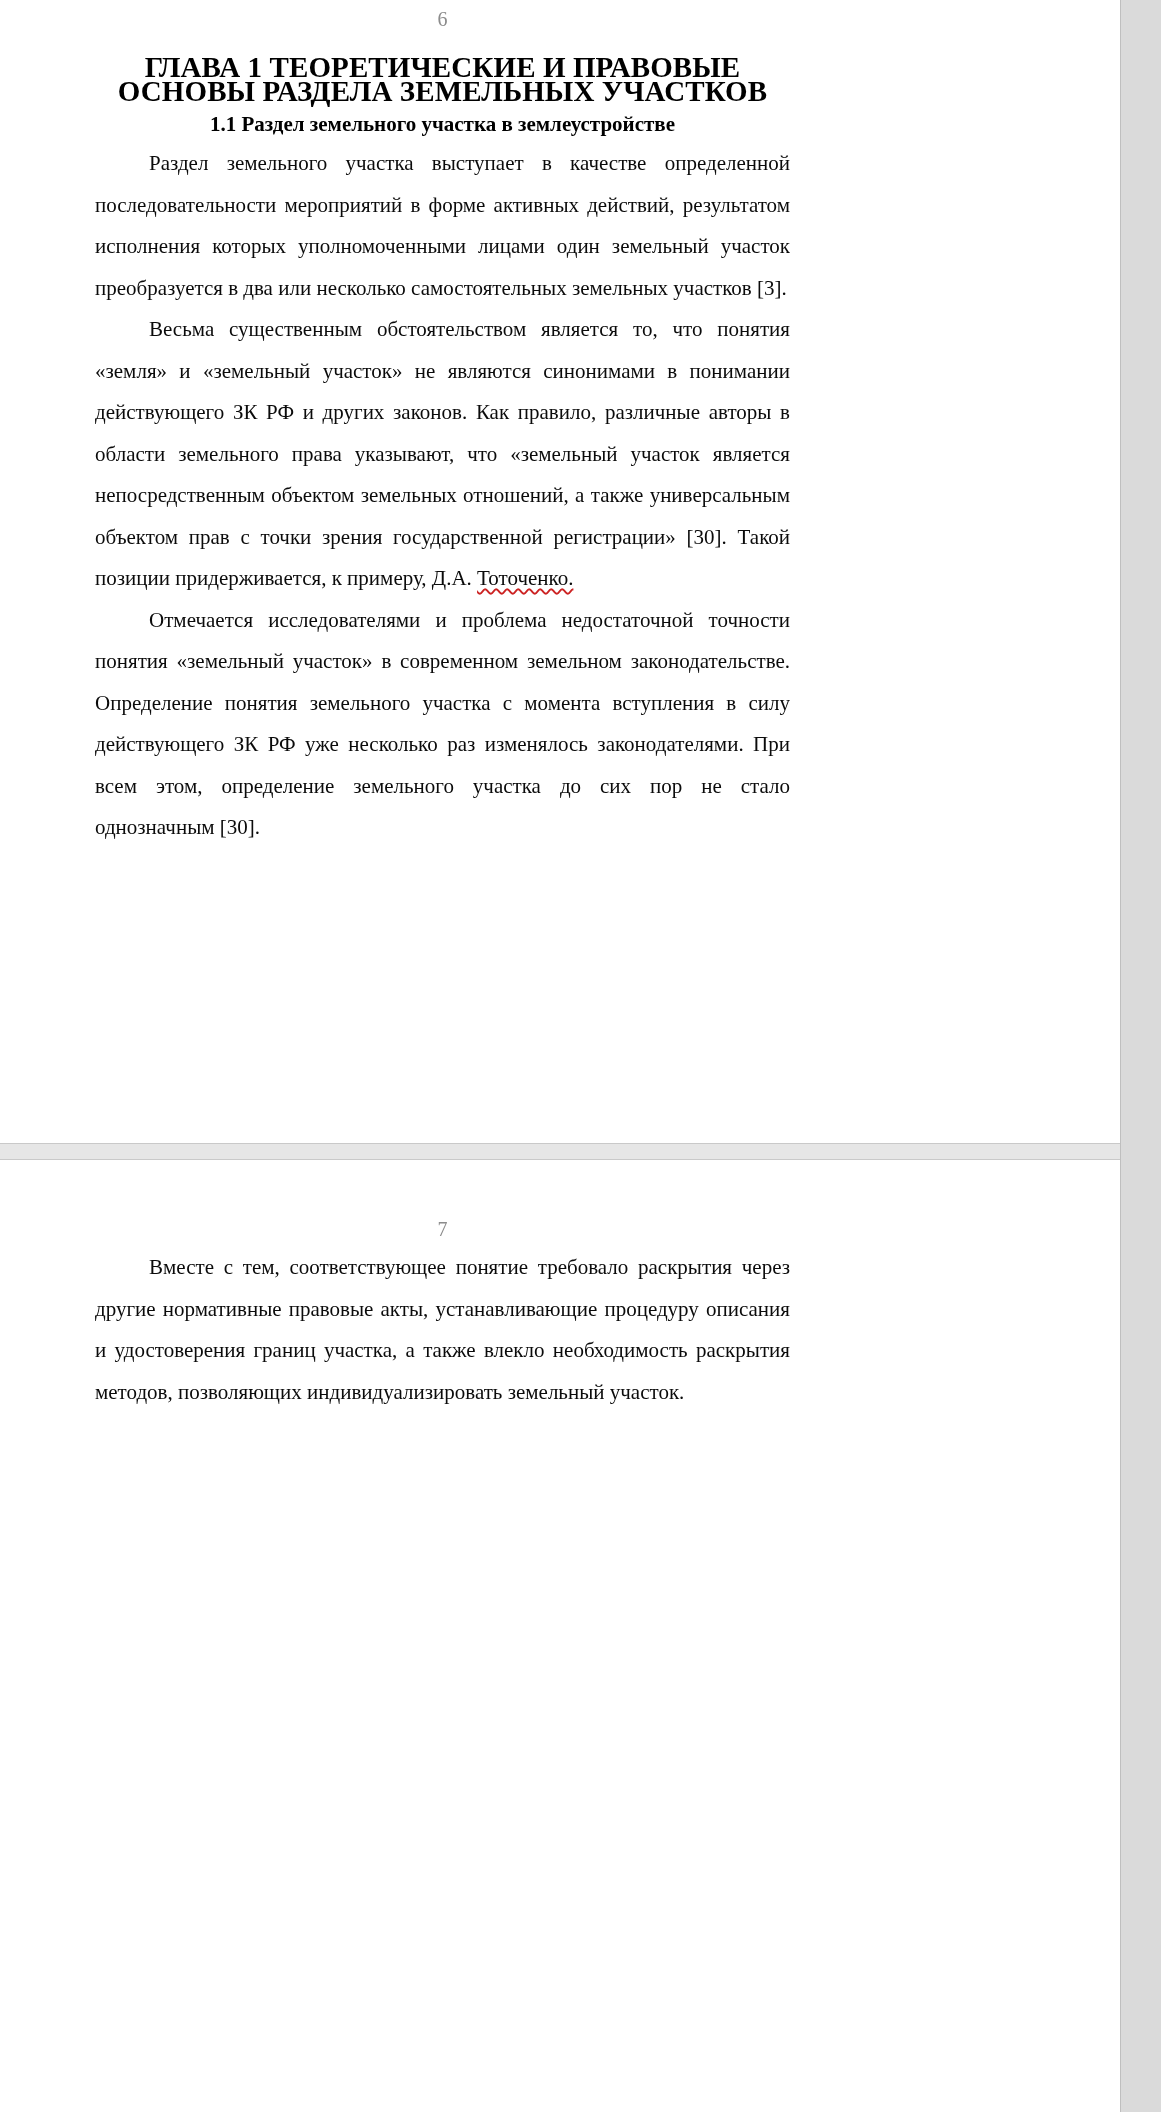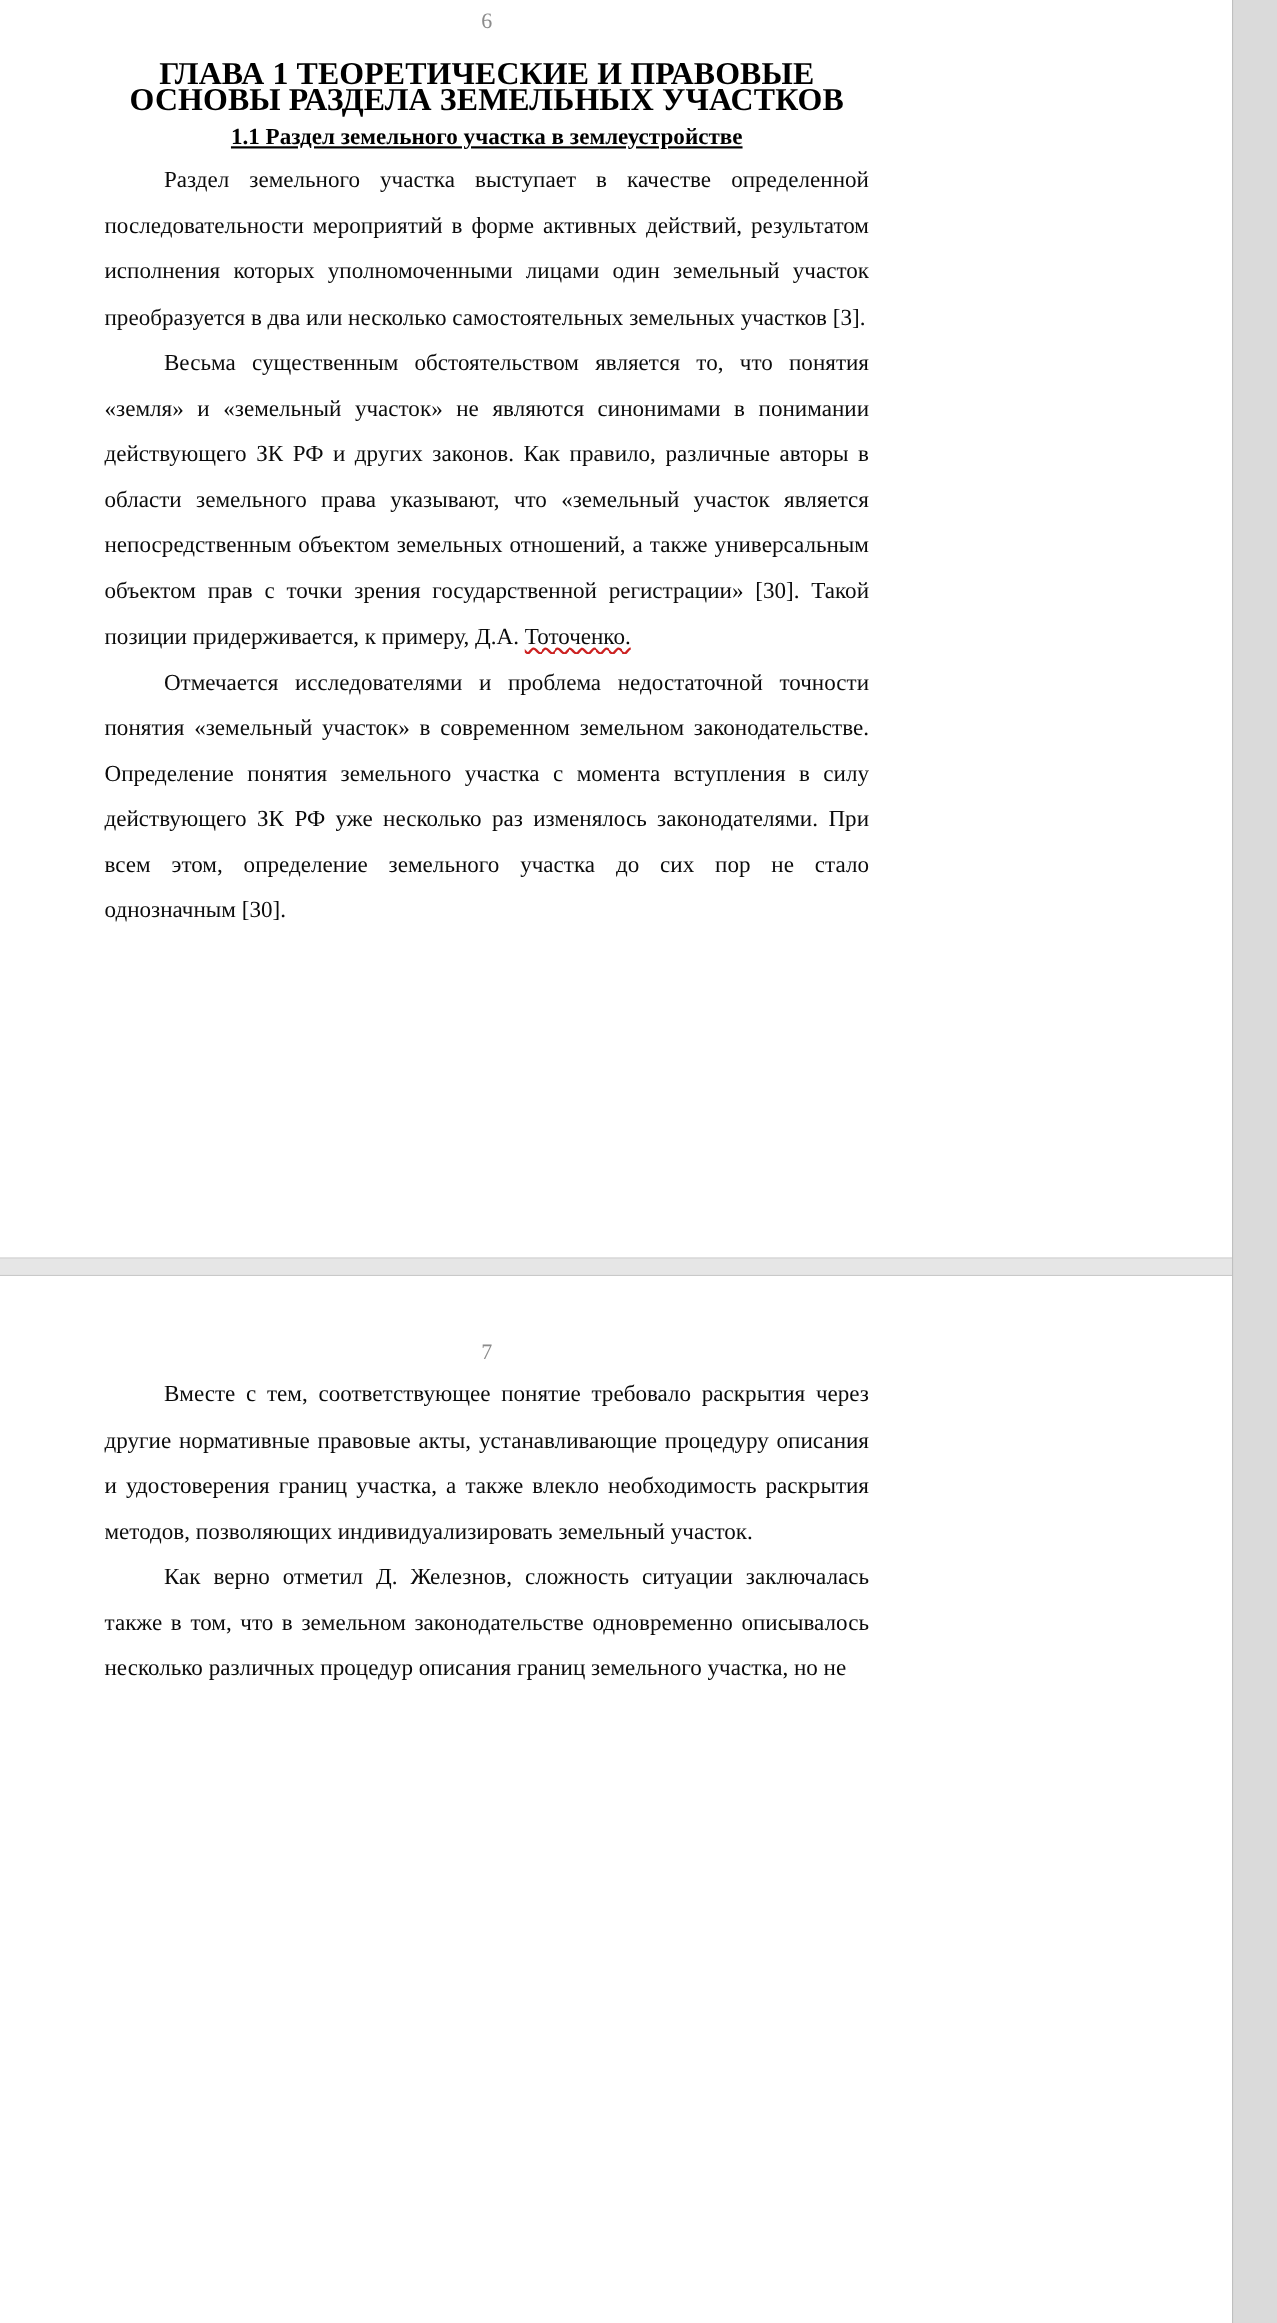--- a/index.html
+++ b/index.html
@@ -71,21 +71,20 @@
     margin: 18px 0 0 0;
     text-transform: uppercase;
     letter-spacing: 0.1px;
   }
   h2.section {
     font-size: 21px;
     font-weight: bold;
     text-align: center;
     line-height: 38px;
     margin: 2px 0 0 0;
-    text-decoration: underline;
   }
   p.body {
     font-size: 21px;
     line-height: 41.5px;
     text-align: justify;
     text-indent: 54px;
     margin: 0;
     color: #0b0b0b;
     hyphens: none;
   }
@@ -155,21 +154,20 @@
 
   <div class="page page-2 clip">
 
     <div class="page-num">7</div>
 
     <div class="col">
 
 
       <p class="body">Вместе с тем, соответствующее понятие требовало раскрытия через другие нормативные правовые акты, устанавливающие процедуру описания и удостоверения границ участка, а также влекло необходимость раскрытия методов, позволяющих индивидуализировать земельный участок.</p>
 
-      <p class="body">Как верно отметил Д. Железнов, сложность ситуации заключалась также в том, что в земельном законодательстве одновременно описывалось несколько различных процедур описания границ земельного участка, но не</p>
 
     </div>
   </div>
 
 </div>
 
 <div id="scrollbar-track">
   <div id="scrollbar-thumb"></div>
 </div>
 

